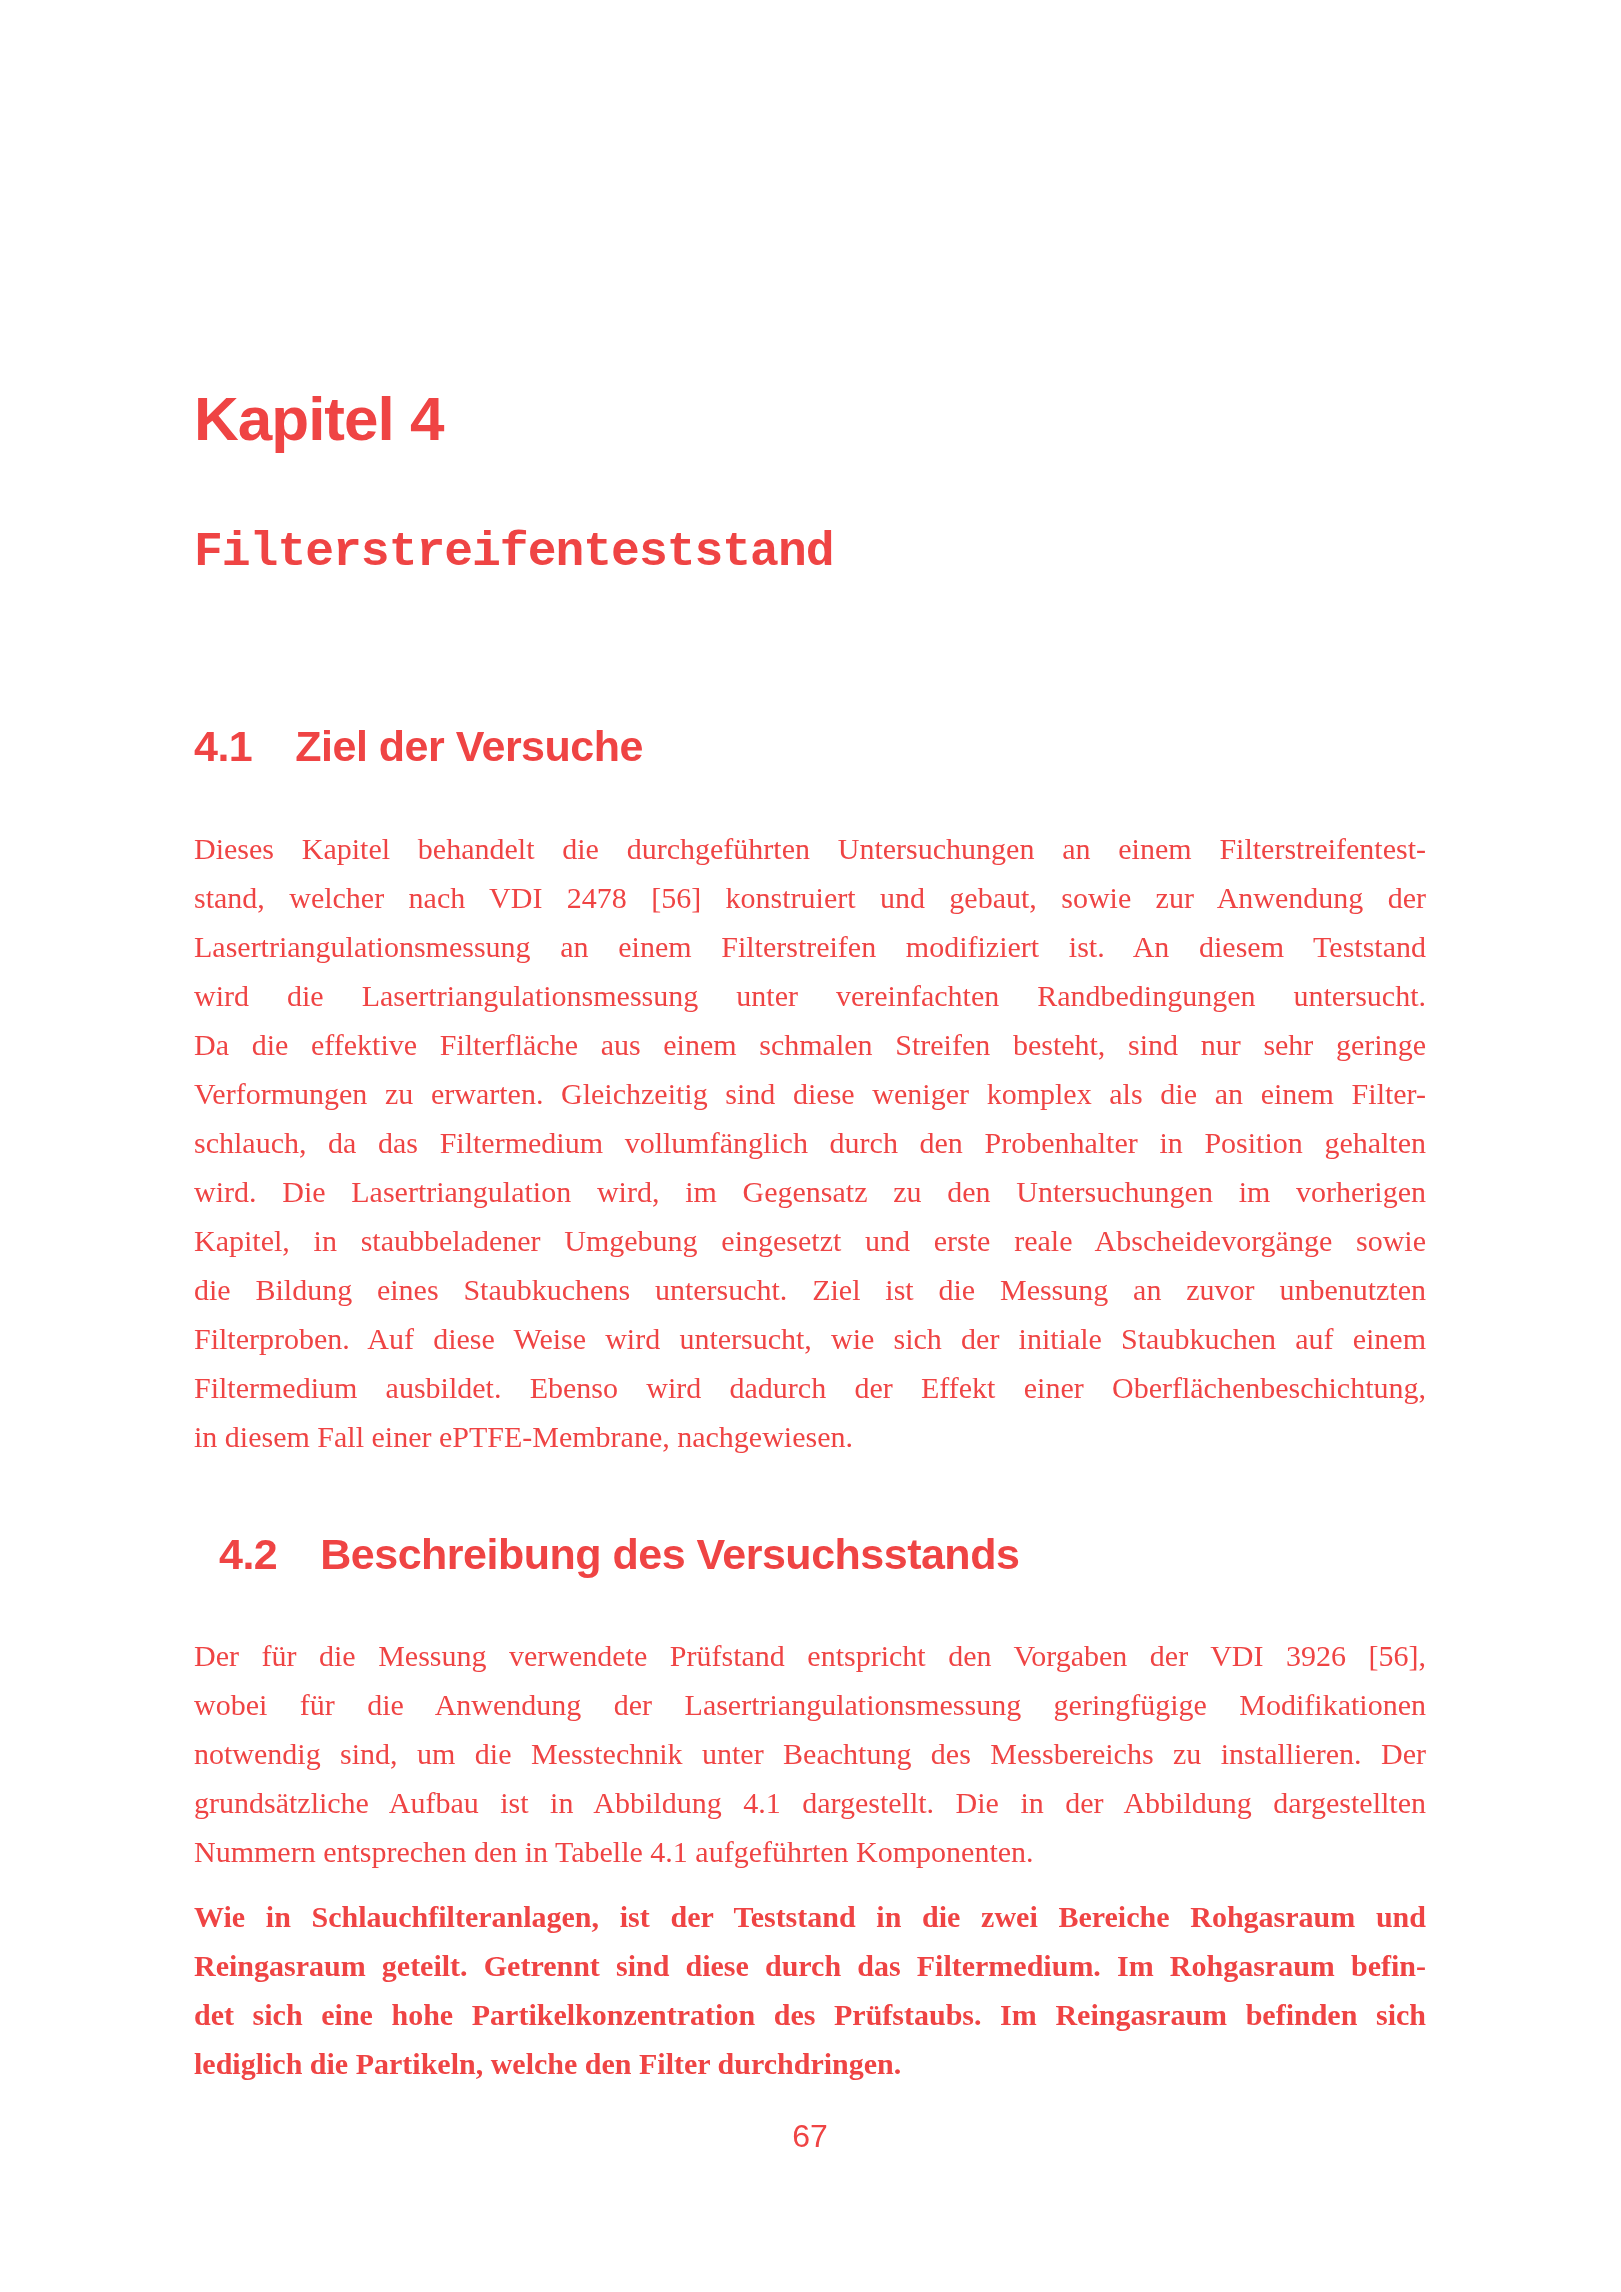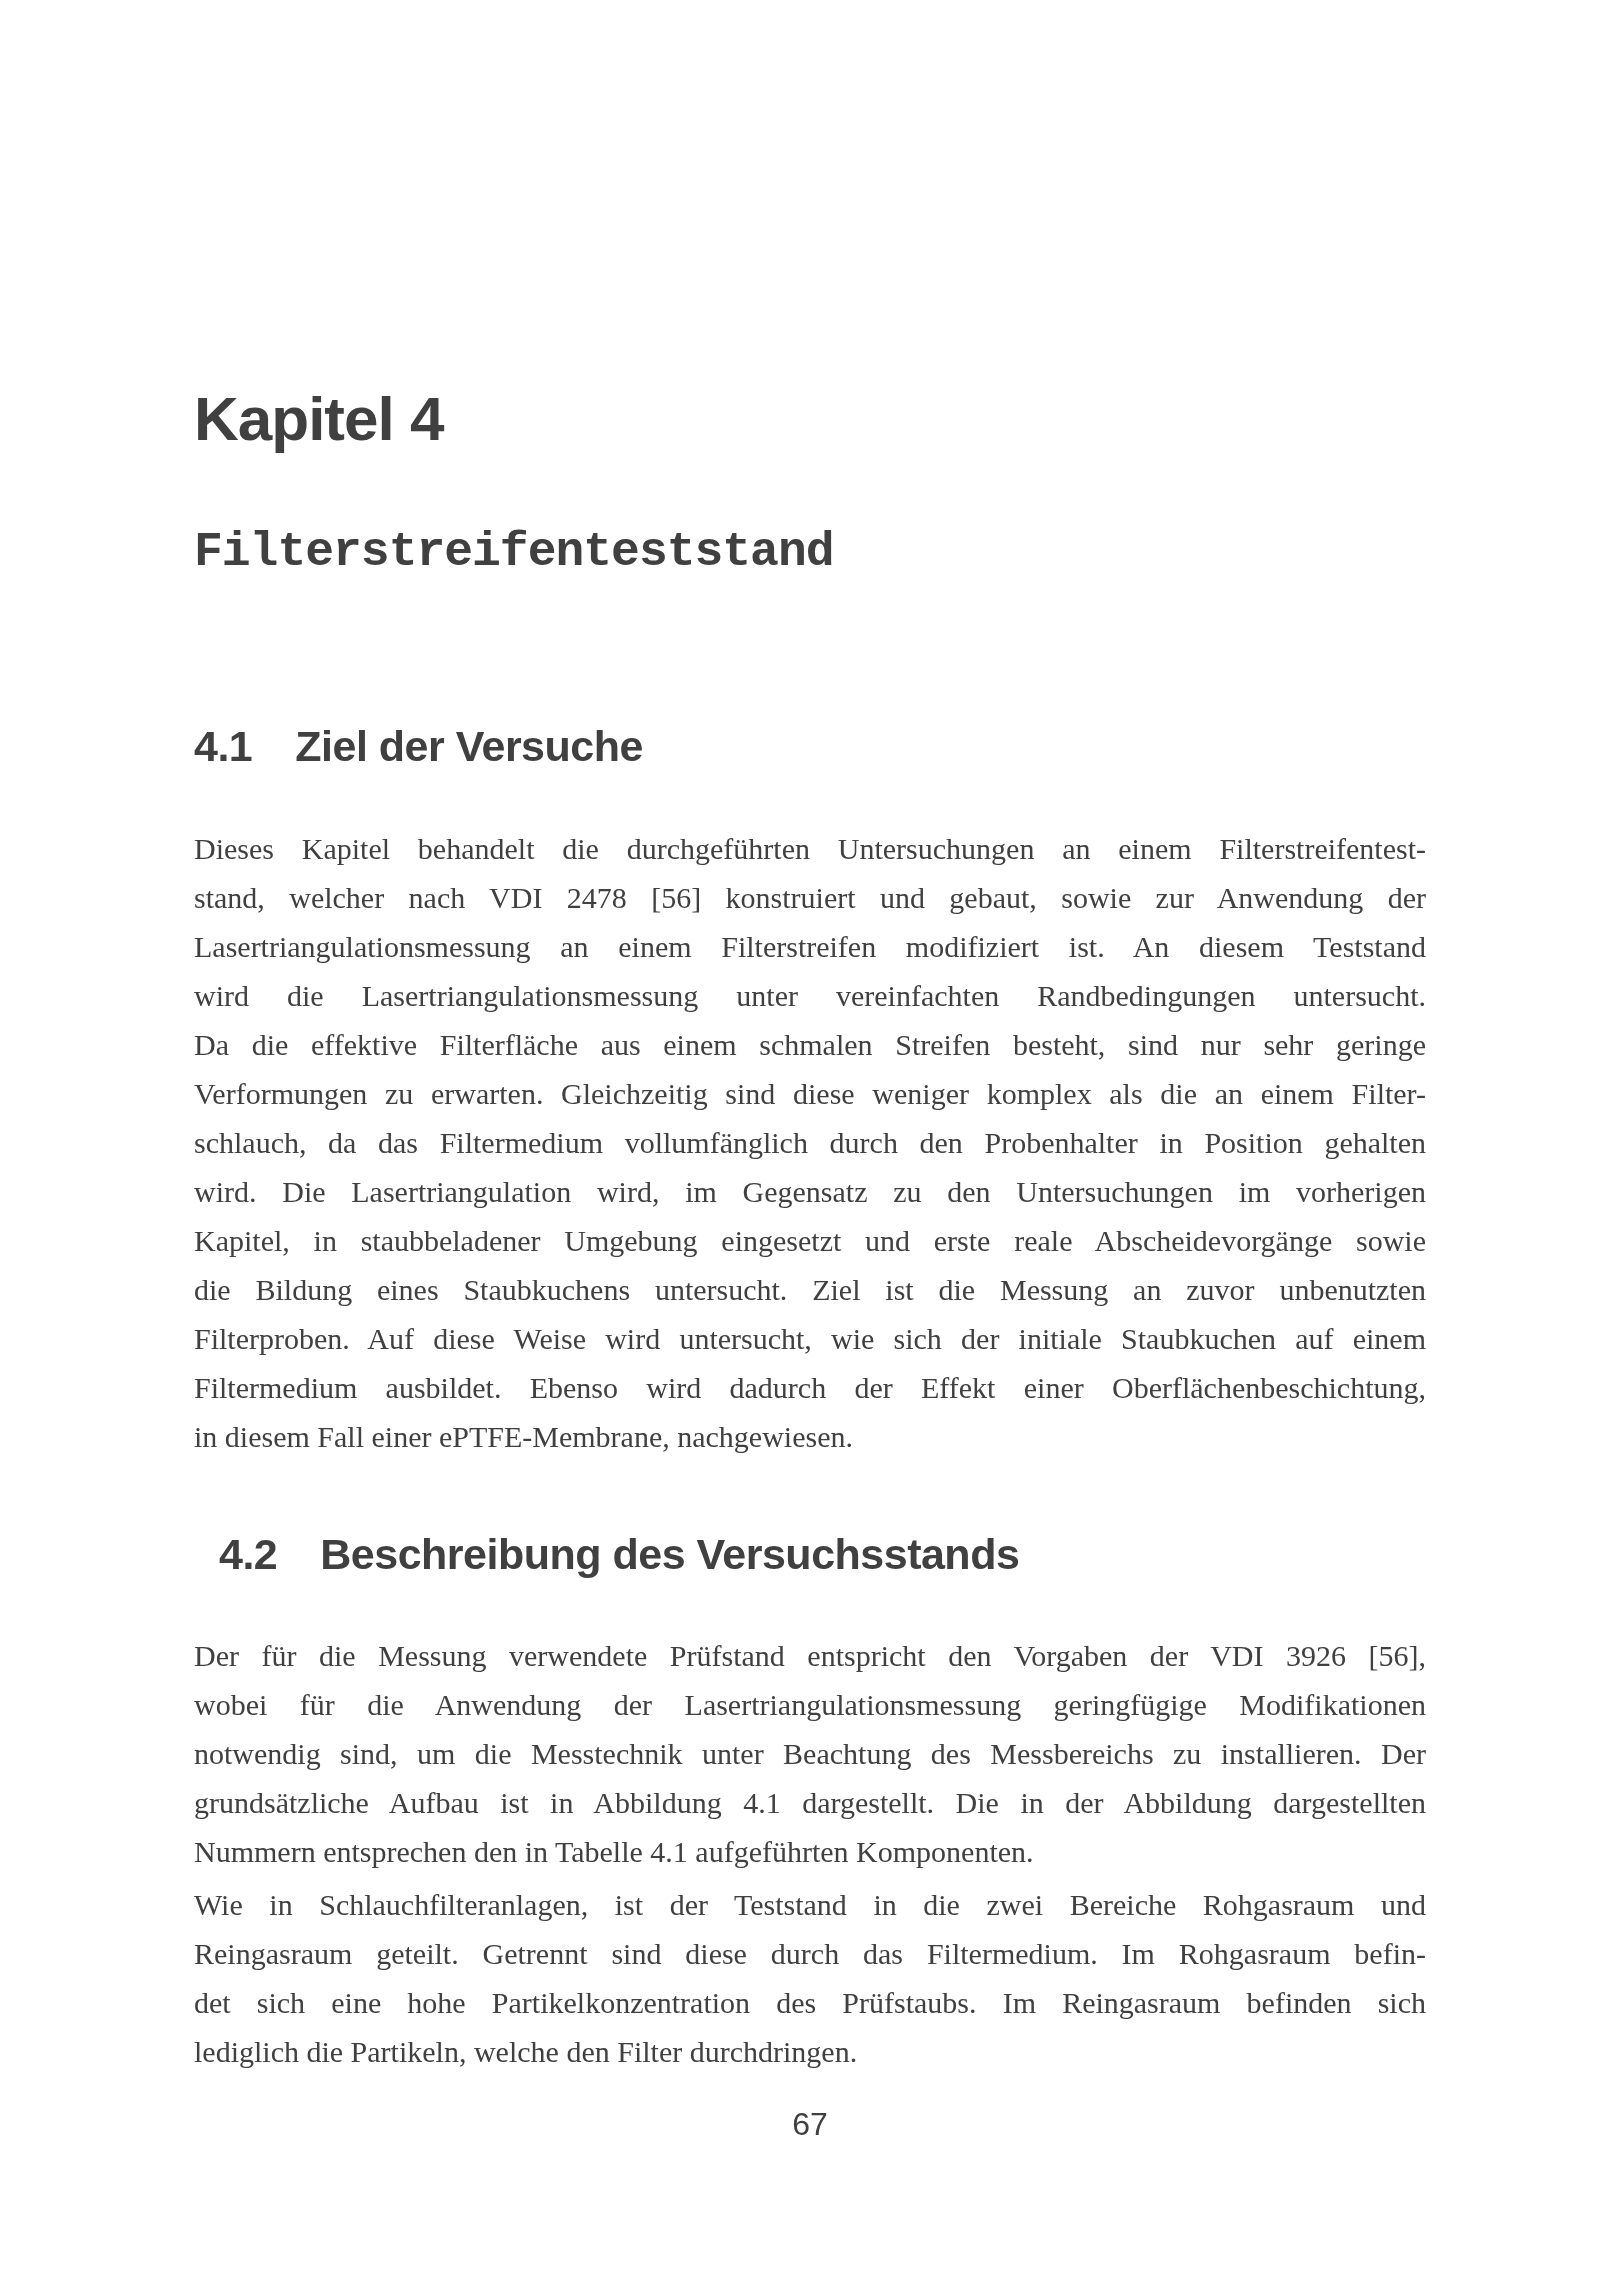--- a/index.html
+++ b/index.html
@@ -2,21 +2,21 @@
 <html><head>
 <meta charset="utf-8">
 <style>
   * { margin: 0; padding: 0; box-sizing: border-box; }
   html, body { background: #ffffff; }
   .page {
     position: relative;
     width: 1621px;
     height: 2293px;
     background: #ffffff;
-    color: #404040;
+    color: #ef4444;
     overflow: hidden;
   }
   .textcol {
     position: absolute;
     left: 194px;
     top: 0;
     width: 1232px;
     padding-top: 386px;
   }
   .chapter-label {
@@ -42,21 +42,21 @@
     letter-spacing: -0.5px;
   }
   .sec41 { margin-top: 147px; }
   .sec42 { margin-top: 71px; margin-left: 25px; }
   .sec-num { display: inline-block; margin-right: 43px; }
   .para {
     margin-top: 54px;
     font-family: "Liberation Serif", "DejaVu Serif", serif;
     font-size: 30px;
   }
-  .para.cont { margin-top: 4px; }
+  .para.cont { margin-top: 16px; font-weight: bold; }
   .pline {
     height: 49px;
     line-height: 49px;
     overflow: hidden;
     text-align: justify;
     text-align-last: justify;
     text-justify: inter-word;
     white-space: nowrap;
   }
   .pline.endpar {

